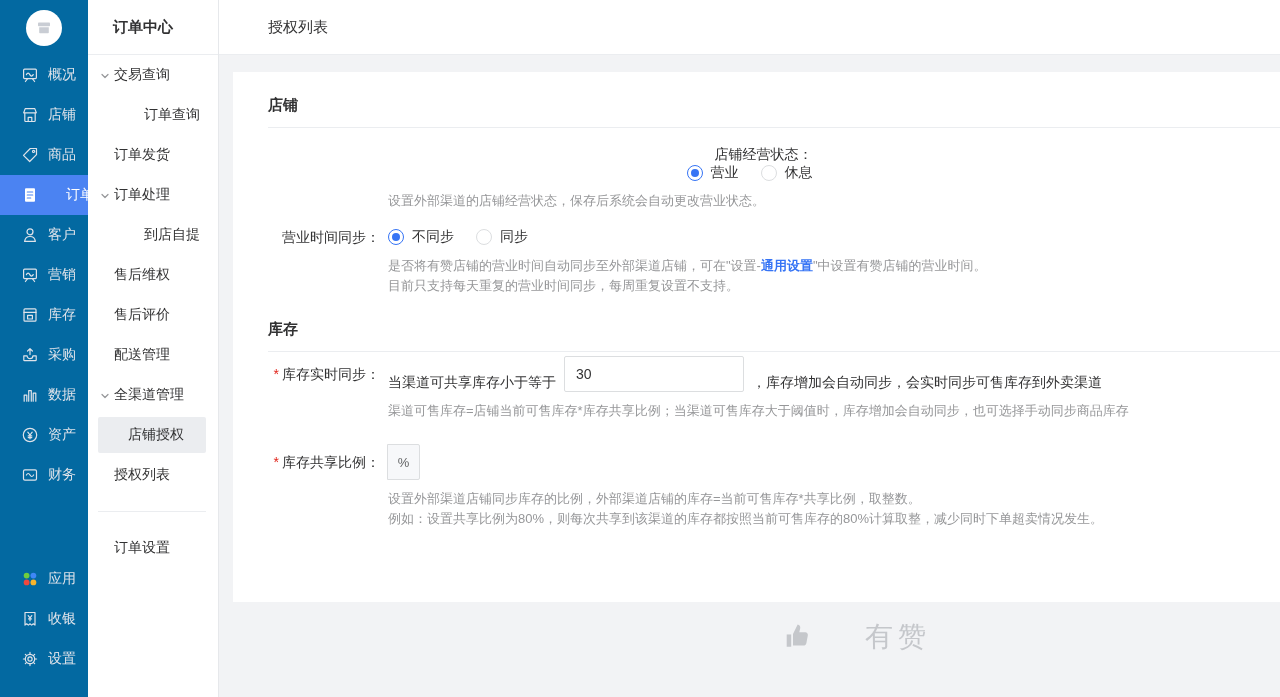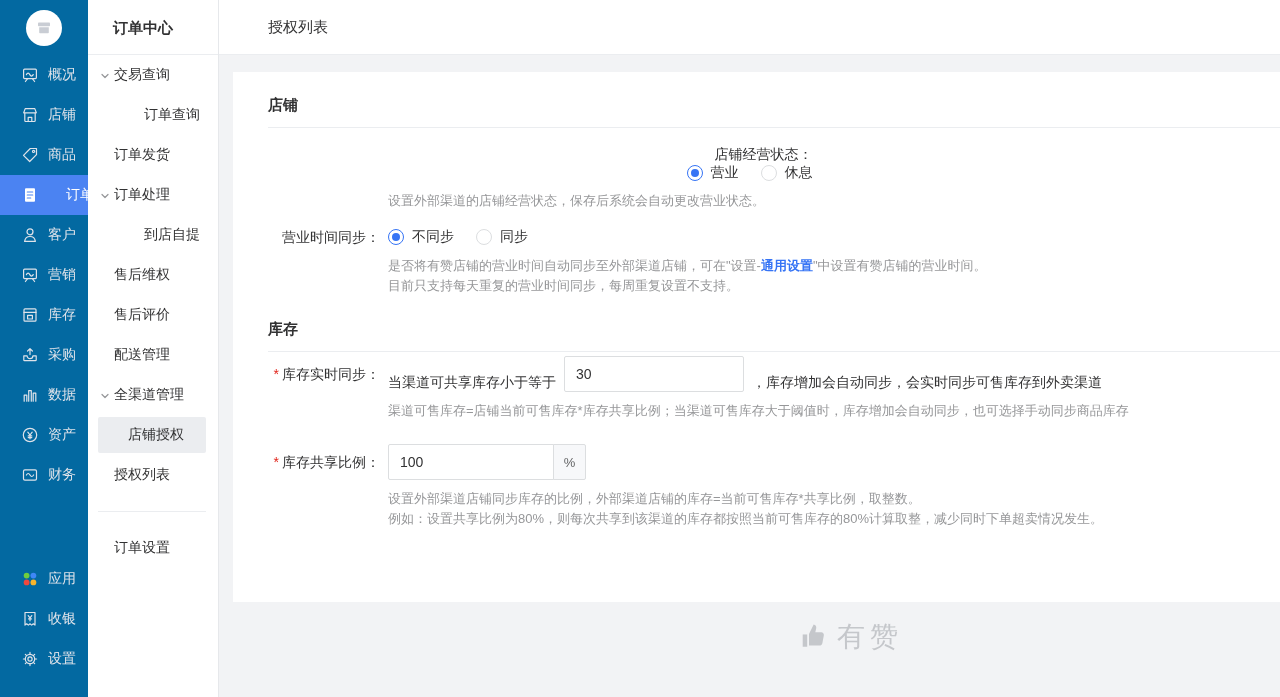--- a/index.html
+++ b/index.html
@@ -14,21 +14,21 @@
   .logo { width:36px; height:36px; border-radius:50%; background:#fff;
     display:flex; align-items:center; justify-content:center; cursor:pointer; }
   .pnav-item { height:40px; display:flex; align-items:center; padding-left:21px;
     color:#dfe3ea; font-size:14px; cursor:pointer; white-space:nowrap; }
   .pnav-item svg { width:18px; height:18px; margin-right:9px; flex:none; }
   .pnav-item.active { background:#4b83f2; color:#fff;gap:18px; }
   .pnav-bottom { margin-top:auto; padding-bottom:18px; }
 
   
   .secondary { position:absolute; left:88px; top:0; bottom:0; width:131px;
-    background:#fff; border-right:1px solid #e6e8eb; }
+    background:#fff; border-right:1px solid #e6e8eb;font-family:Liberation Serif, serif; }
   .sec-header { height:55px; line-height:55px; padding-left:25px; font-size:15px;
     font-weight:bold; color:#323233; border-bottom:1px solid #ebedf0; }
   .snav-row { height:40px; display:flex; align-items:center; font-size:14px;
     color:#323233; cursor:pointer; white-space:nowrap; }
   .snav-row .chev { width:10px; height:10px; margin:1px 4px 0 12px; flex:none; }
   .snav-row.leaf { padding-left:26px; }
   .snav-row.child { padding-left:56px; }
   .snav-row.child.active { background:#ebedf0; border-radius:2px;
     margin:2px 12px 2px 10px; padding-left:30px; height:36px; }
   .snav-divider { height:1px; background:#ebedf0; margin:16px 12px 16px 10px; }
@@ -65,22 +65,22 @@
     font-family:"Liberation Sans","DejaVu Sans",sans-serif; }
   .inp.threshold { width:180px; margin:0 8px; }
   .inp.ratio { width:166px; border-radius:2px 0 0 2px; }
   .addon { width:33px; height:36px; border:1px solid #dcdee0; margin-left:-1px;
     background:#f7f8fa; display:flex; align-items:center; justify-content:center;
     font-size:13px; color:#646566; border-radius:0 2px 2px 0; }
   .row-shop1 { margin-top:16px;flex-direction:column; }
   .row-shop2 { margin-top:16px; }
   .row-inv1 { margin-top:4px; }
   .row-inv2 { margin-top:23px; }
-  .brand { position:absolute; left:578px; top:562px; display:flex;
-    align-items:center; color:#c5c7cb; }
+  .brand { position:absolute; left:562px; top:562px; display:flex;
+    align-items:center; color:#c5c7cb;gap:44px; }
   .brand svg { width:36px; height:36px; }
   .brand .brand-text { font-size:28px; letter-spacing:5px; margin-left:4px; }
 </style>
 </head>
 <body>
 
 <div class="primary">
   <div class="logo-wrap">
     <div class="logo">
       <svg width="20" height="20" viewBox="0 0 20 20">
@@ -308,21 +308,20 @@
         <span class="inline-text">，库存增加会自动同步，会实时同步可售库存到外卖渠道</span>
       </div>
     </div>
     <div class="help">渠道可售库存=店铺当前可售库存*库存共享比例；当渠道可售库存大于阈值时，库存增加会自动同步，也可选择手动同步商品库存</div>
 
     <div class="form-row row-inv2">
       <div class="form-label">
         <span class="req">*</span><span>库存共享比例：</span>
       </div>
       <div class="ctrl">
-        <input class="inp ratio" value="100" style="">
         <span class="addon">%</span>
       </div>
     </div>
     <div class="help">
       <span>设置外部渠道店铺同步库存的比例，外部渠道店铺的库存=当前可售库存*共享比例，取整数。</span>
       <br>
       <span>例如：设置共享比例为80%，则每次共享到该渠道的库存都按照当前可售库存的80%计算取整，减少同时下单超卖情况发生。</span>
     </div>
 
   </div>

